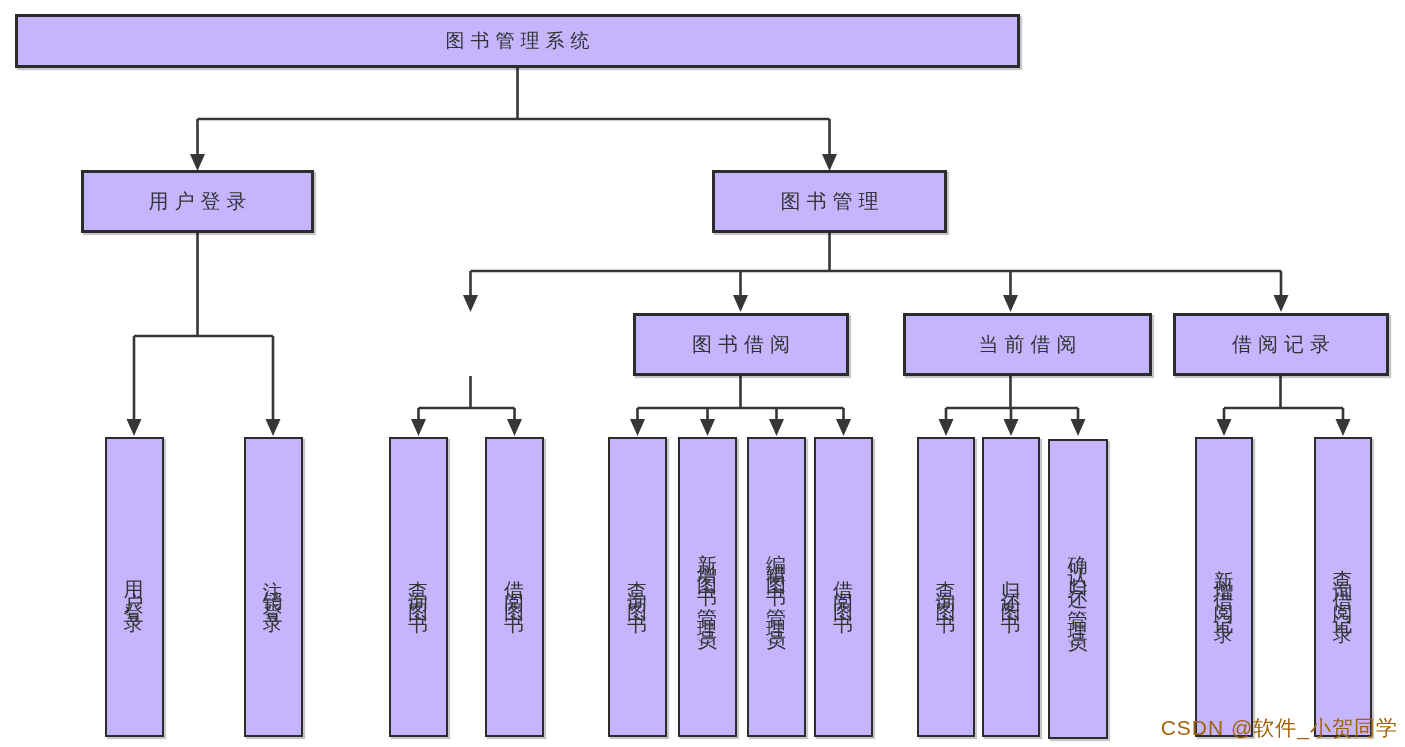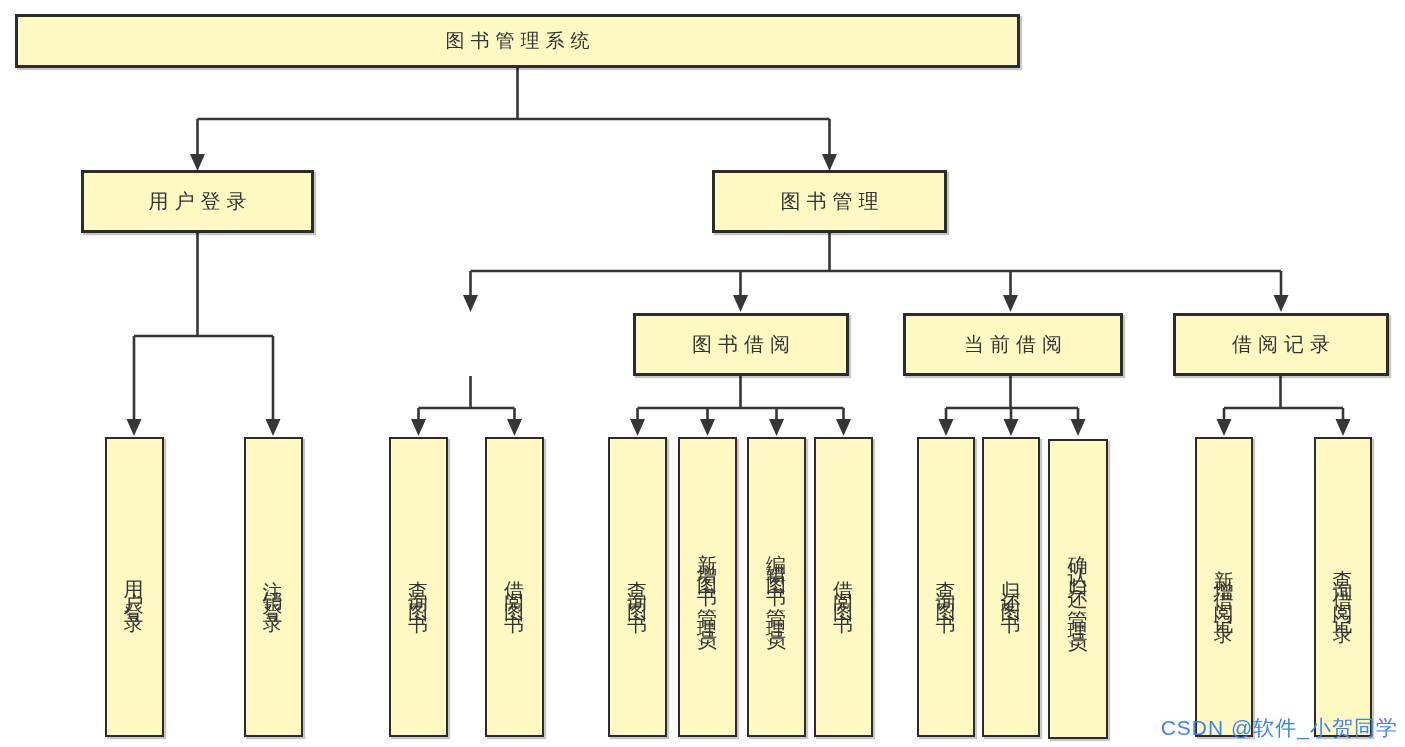--- a/index.html
+++ b/index.html
@@ -12,21 +12,21 @@
     overflow: hidden;
   }
   #connectors {
     position: absolute;
     left: 0; top: 0;
     width: 1405px; height: 747px;
     pointer-events: none;
   }
   .node {
     position: absolute;
-    background: #fef9c3;
+    background: #c4b5fd;
     border: 3px solid #2c2c2c;
     box-sizing: border-box;
     display: flex;
     align-items: center;
     justify-content: center;
     box-shadow: 2px 2px 1px rgba(0,0,0,0.22);
     color: #333333;
   }
   .hlabel {
     font-size: 20px;
@@ -45,21 +45,21 @@
     letter-spacing: 11px;
     font-weight: 500;
     color: #333333;
     line-height: 1;
   }
   #watermark {
     position: absolute;
     right: 7px;
     top: 714px;
     font-size: 21px;
-    color: #3b82f6;
+    color: #a16207;
     letter-spacing: 1px;
     white-space: nowrap;
   }
 </style>
 </head>
 <body>
 
 <div id="canvas">
 
   <svg id="connectors" viewBox="0 0 1405 747" xmlns="http://www.w3.org/2000/svg">
@@ -103,21 +103,21 @@
   <div class="node" style="left:81px; top:170px; width:233px; height:63px;">
     <span class="hlabel">用户登录</span>
   </div>
   <div class="node" style="left:712px; top:170px; width:235px; height:63px;text-align:center;">
     <span class="hlabel">图书管理</span>
   </div>
 
   <div class="node" style="left:633px; top:313px; width:216px; height:63px;">
     <span class="hlabel">图书借阅</span>
   </div>
-  <div class="node" style="left:903px; top:313px; width:220px; height:63px;">
+  <div class="node" style="left:903px; top:313px; width:249px; height:63px;">
     <span class="hlabel">当前借阅</span>
   </div>
   <div class="node" style="left:1173px; top:313px; width:216px; height:63px;">
     <span class="hlabel">借阅记录</span>
   </div>
 
   <div class="node vnode" style="left:104.5px; top:437px; width:59px; height:300px;">
     <span class="vlabel">用户登录</span>
   </div>
   <div class="node vnode" style="left:243.5px; top:437px; width:59px; height:300px;">

